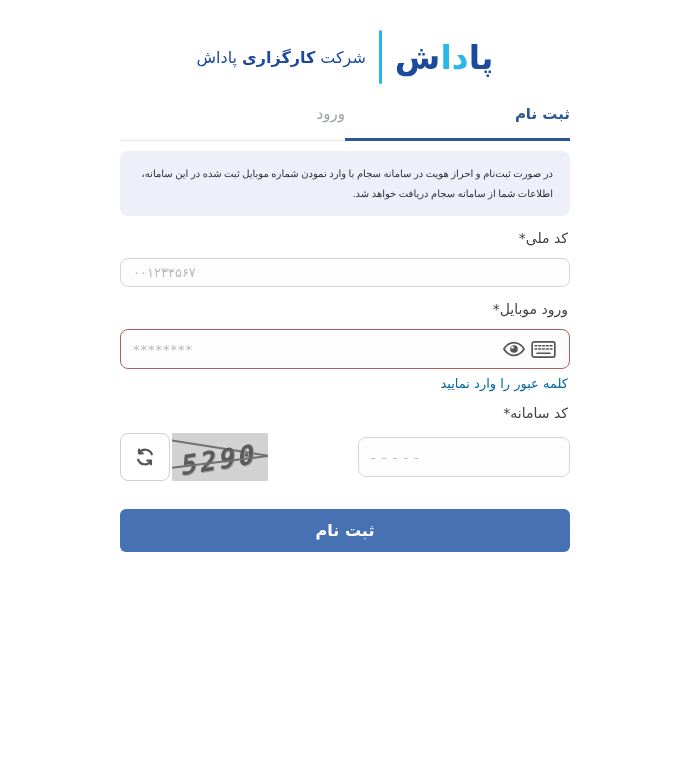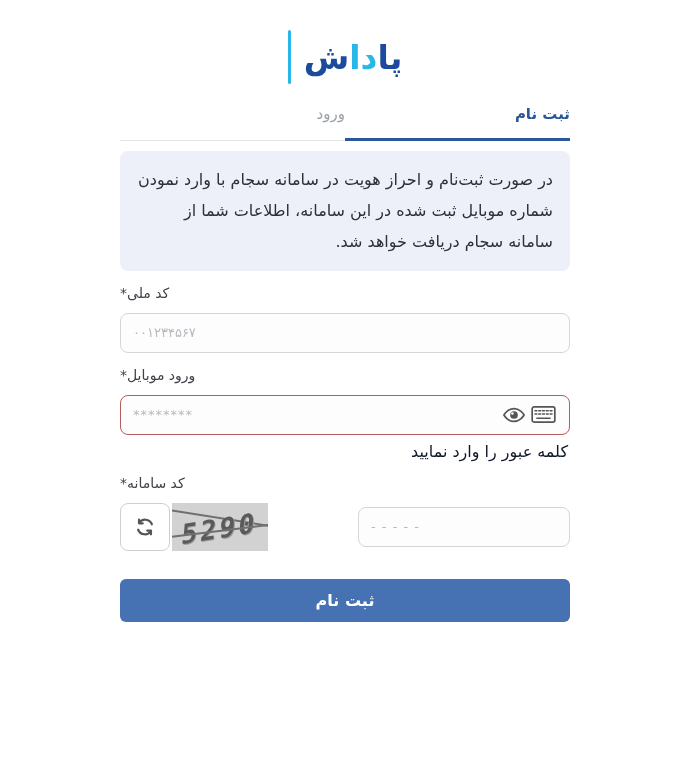--- a/index.html
+++ b/index.html
@@ -35,31 +35,31 @@
     flex: 1; padding-bottom: 13px;
     font-size: 15px; cursor: pointer; line-height: 1.4;
   }
   .tab-active { color: #2b5797; font-weight: bold; border-bottom: 3px solid #2b5797; }
   .tab-inactive { color: #9aa0a8; border-bottom: 1px solid #e3e5e9; padding-bottom: 15px; }
 
   
   .info-box {
     background: #edeff9; border-radius: 8px;
     margin-top: 10px; padding: 13px 17px;
-    font-size: 16px; line-height: 1.95; color: #2f2f36; text-align: right;
+    font-size: 10px; line-height: 1.95; color: #2f2f36; text-align: right; font-family: Liberation Serif, serif;
   }
 
   
   .field-label {
-    display: block; text-align: left;
+    display: block; text-align: right;
     margin: 14px 2px 12px 0; font-size: 14px; color: #3f4248;
   }
   .field-label.first { margin-top: 14px; }
   .text-input {
-    width: 100%; height: 40px;
+    width: 100%; height: 29px;
     border: 1px solid #d6d6d6; border-radius: 8px;
     background: #fdfdfe; padding: 0 12px;
     font-size: 13px; color: #444;
     direction: ltr; text-align: left;
     outline: none; font-family: "DejaVu Sans", sans-serif;
   }
   input::placeholder { color: #b6b9be; opacity: 1; letter-spacing: 1px; }
 
   .password-wrap {
     display: flex; direction: ltr; align-items: center;
@@ -69,21 +69,21 @@
   .password-wrap input {
     flex: 1; height: 100%; border: none; background: transparent;
     padding: 0 12px; font-size: 13px; outline: none;
     font-family: "DejaVu Sans", sans-serif;
   }
   .icon-btn {
     background: none; border: none; padding: 0 3px;
     display: flex; align-items: center; cursor: pointer;
   }
   .error-text {
-    color: #0f172a; font-size: 16px; text-align: right;
+    color: #0369a1; font-size: 13px; text-align: right;
     margin: 7px 2px 0 0;
   }
 
   
   .captcha-row { display: flex; align-items: center; justify-content: space-between; margin-top: 12px; }
   .captcha-input { width: 212px; height: 40px; }
   .captcha-left { display: flex; direction: ltr; align-items: center; gap: 2px; }
   .refresh-btn {
     width: 50px; height: 48px;
     border: 1px solid #cfcfcf; border-radius: 8px; background: #ffffff;
@@ -120,20 +120,23 @@
 </head>
 <body>
 
 <div class="page">
 
   <header class="brand-row">
     <div class="logo-text">
       <span>پا</span><span class="logo-mid">دا</span><span>ش</span>
     </div>
     <div class="brand-divider"></div>
+    <div class="company-name">
+      <span>شرکت </span><b>کارگزاری</b><span> پاداش</span>
+    </div>
   </header>
 
   <main class="container">
 
     <div class="tabs">
       <div class="tab tab-active">ثبت نام</div>
       <div class="tab tab-inactive">ورود</div>
     </div>
 
     <div class="info-box">در صورت ثبت‌نام و احراز هویت در سامانه سجام با وارد نمودن شماره موبایل ثبت شده در این سامانه، اطلاعات شما از سامانه سجام دریافت خواهد شد.</div>

